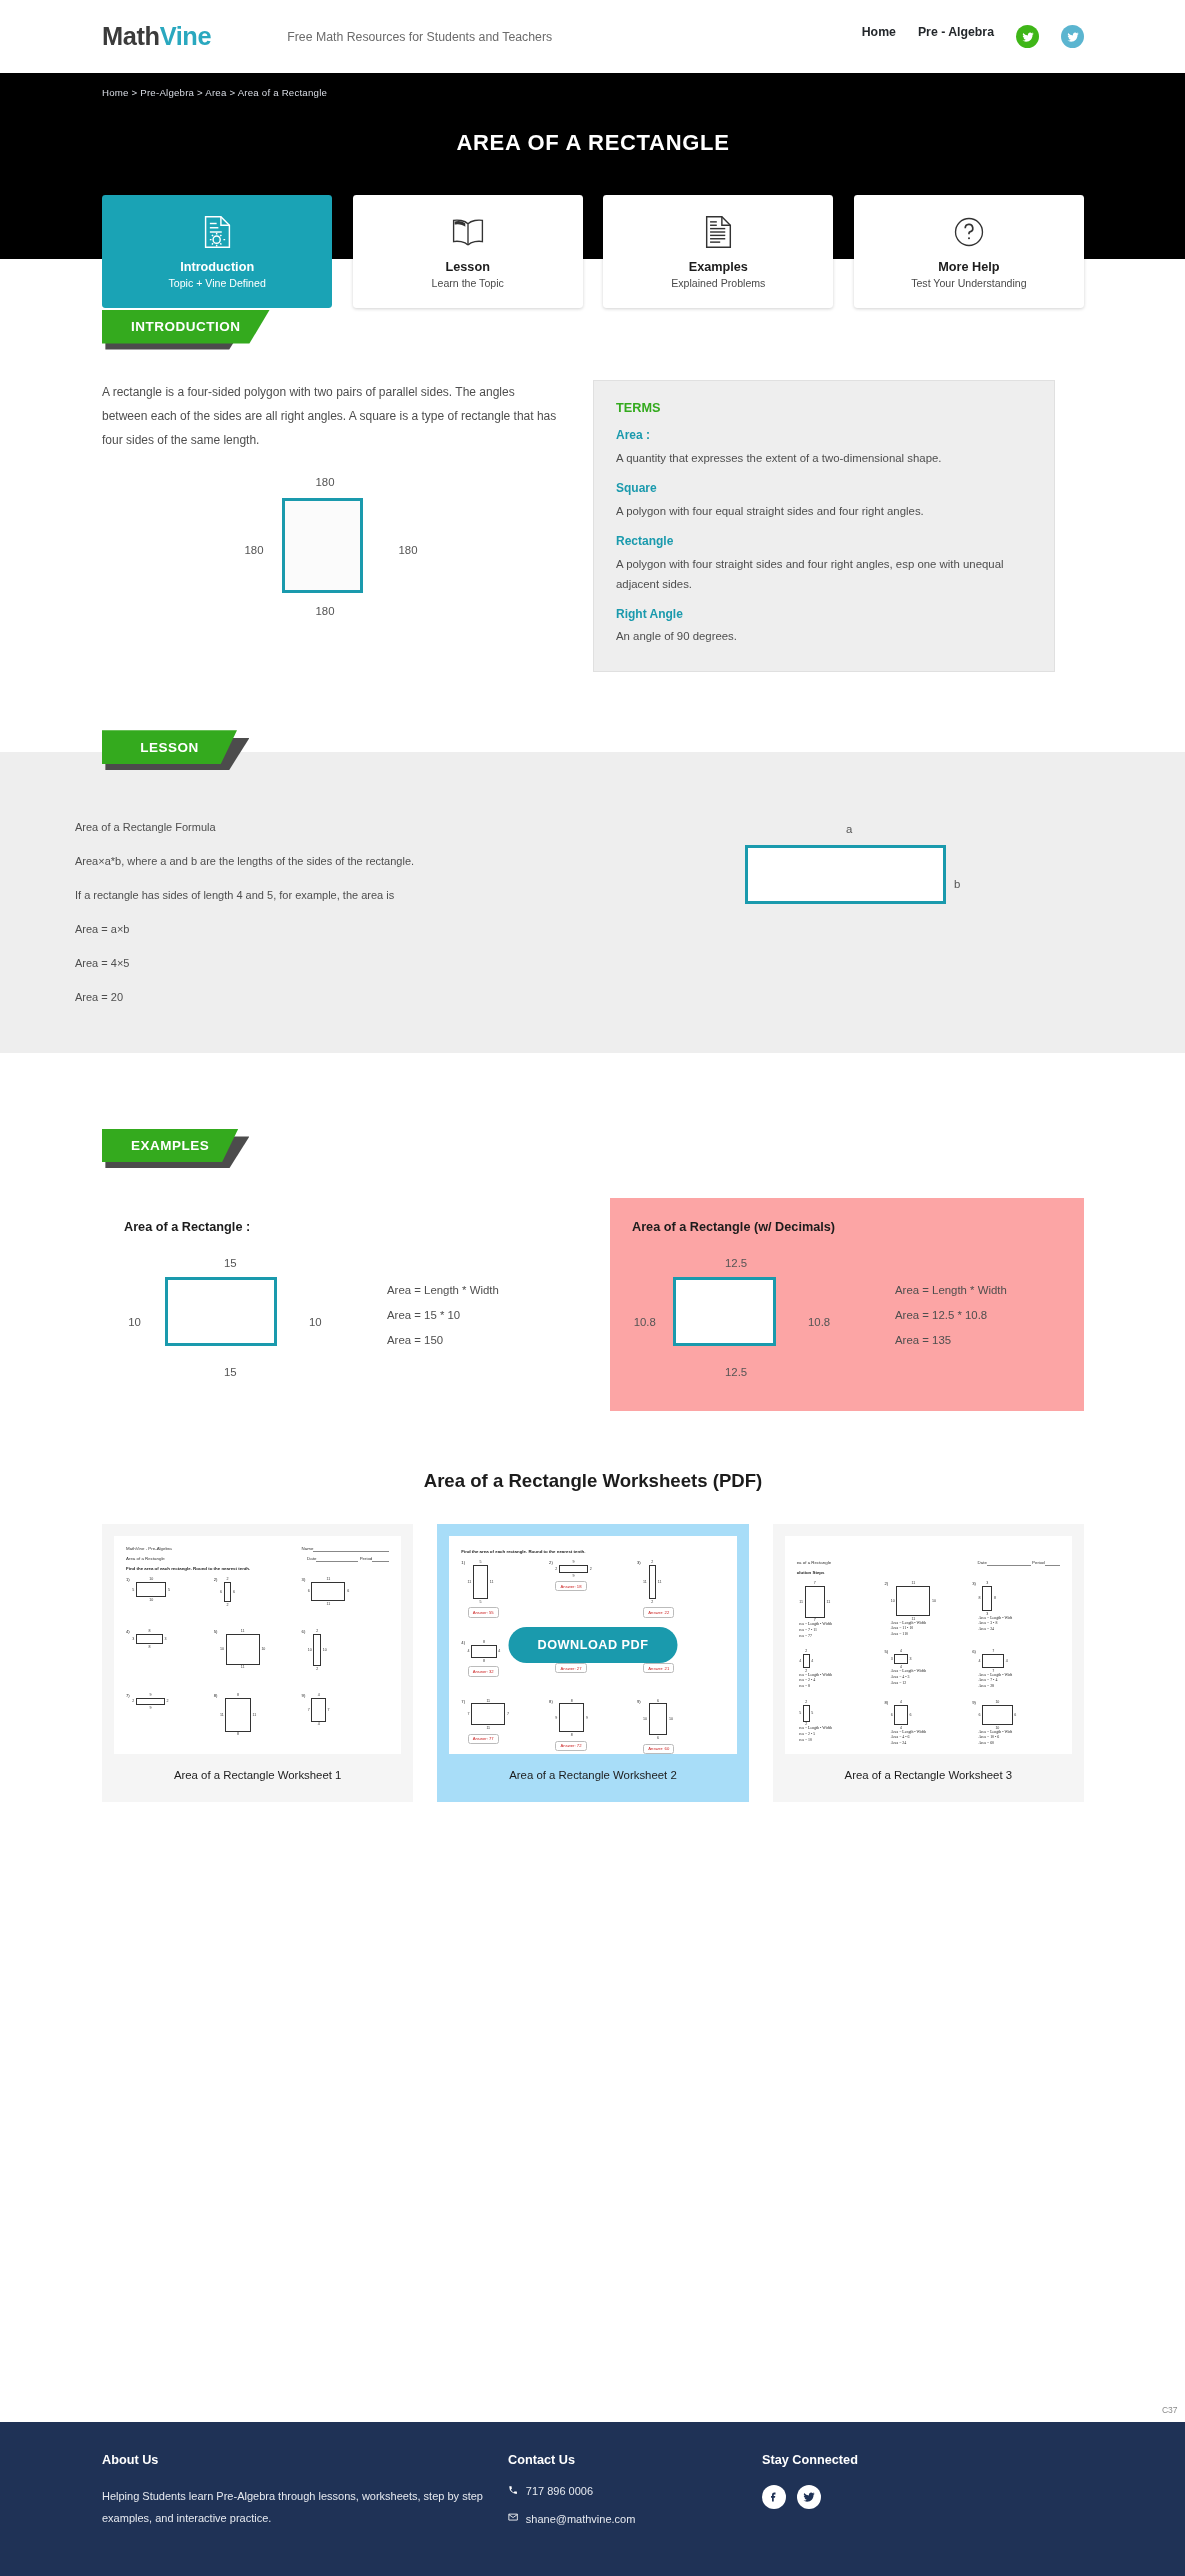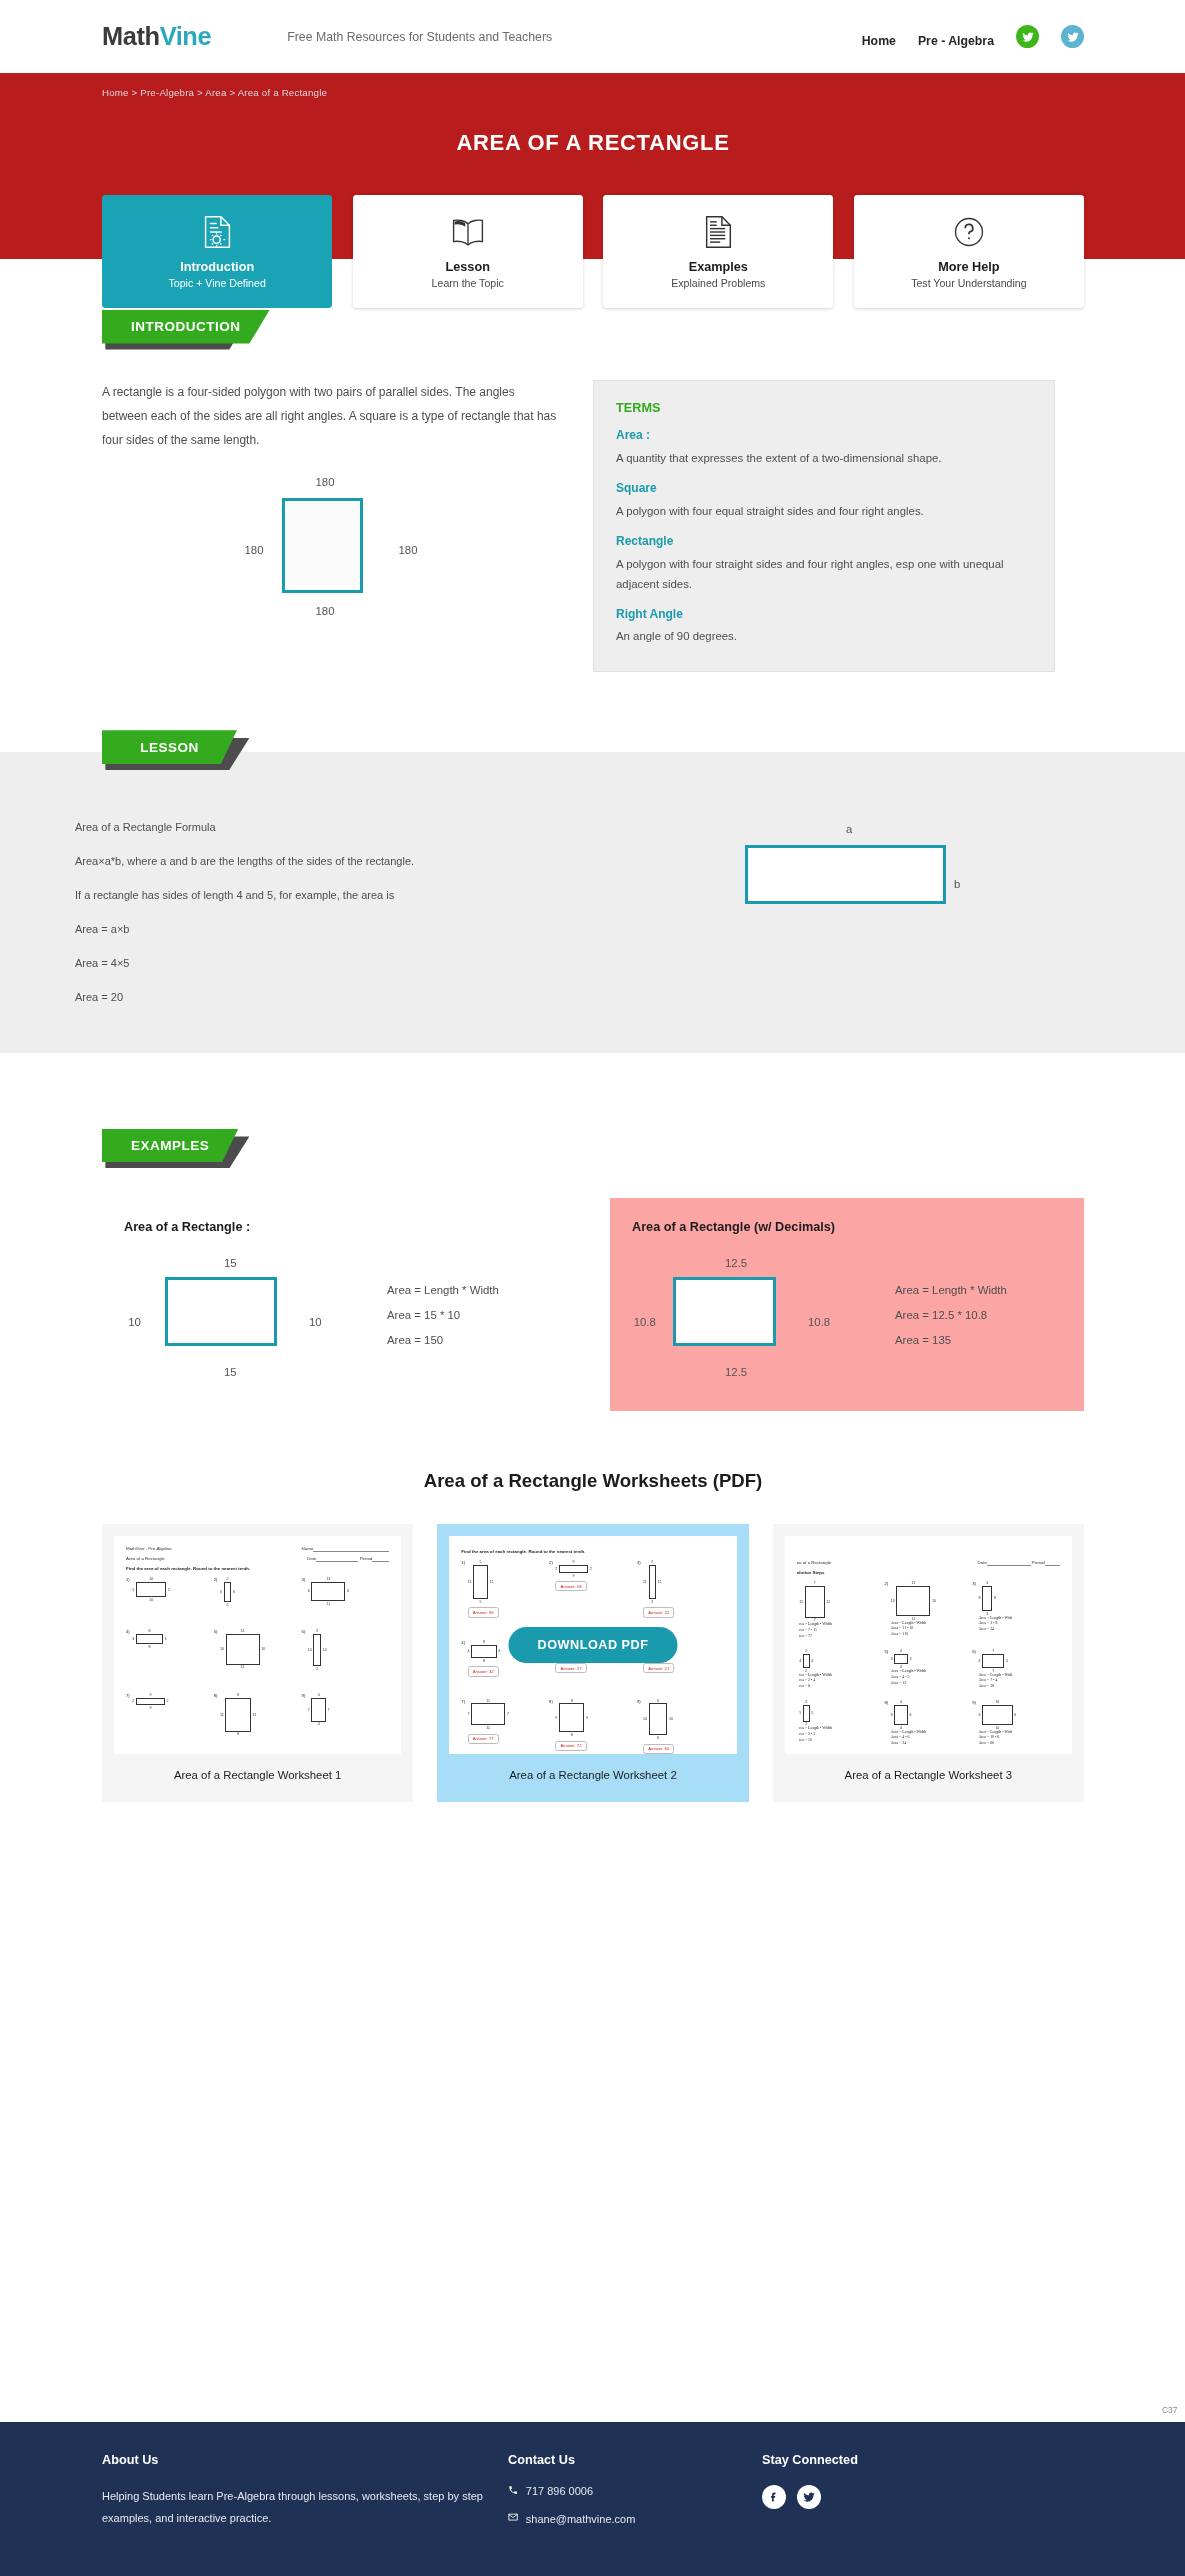--- a/index.html
+++ b/index.html
@@ -24,41 +24,41 @@
   .logo .vine { color: #2aa8bf; }
   .tagline {
     margin-left: 76px;
     font-size: 12.3px;
     color: #6b6b6b;
     white-space: nowrap;
   }
   .topnav {
     margin-left: auto;
     display: flex;
-    align-items: flex-end;
+    align-items: flex-start;
     gap: 22px;
   }
   .topnav a {
     font-size: 12.3px;
     font-weight: bold;
     color: #23272b;
     text-decoration: none;
     white-space: nowrap;
   }
   .social-circ {
     width: 23px; height: 23px; border-radius: 50%;
     display: flex; align-items: center; justify-content: center;
     color: #fff; font-size: 12px;
   }
   .social-circ.green { background: #3fb618; }
   .social-circ.blue { background: #5bb5d0; }
 
   
   .hero {
-    background: #b91c1c;
+    background: #000000;
     padding: 0 102px;
     position: relative;
     height: 186px;
   }
   .breadcrumb {
     font-size: 9.7px;
     color: #d9dde5;
     padding-top: 13.5px;
     letter-spacing: 0.2px;
   }

